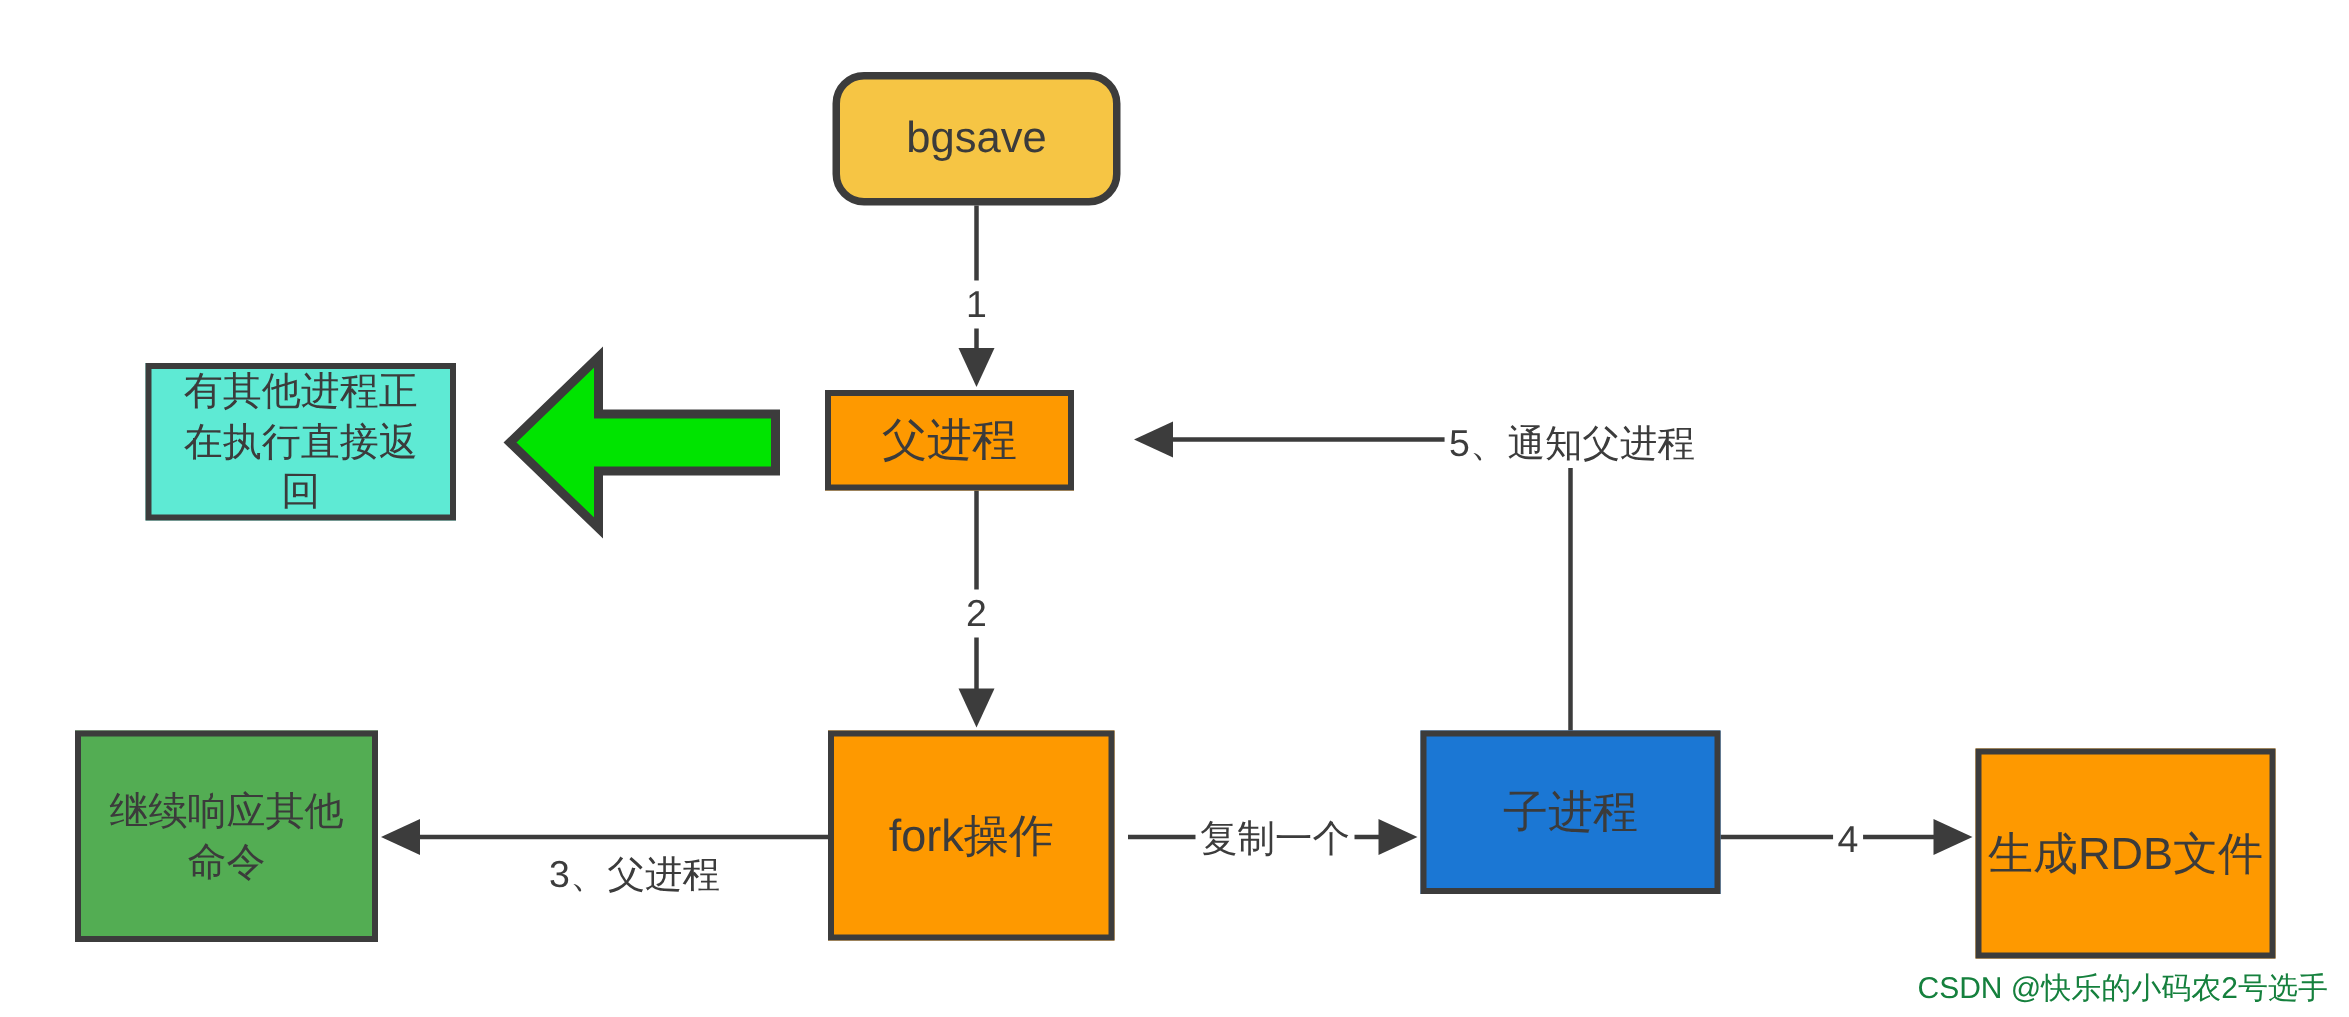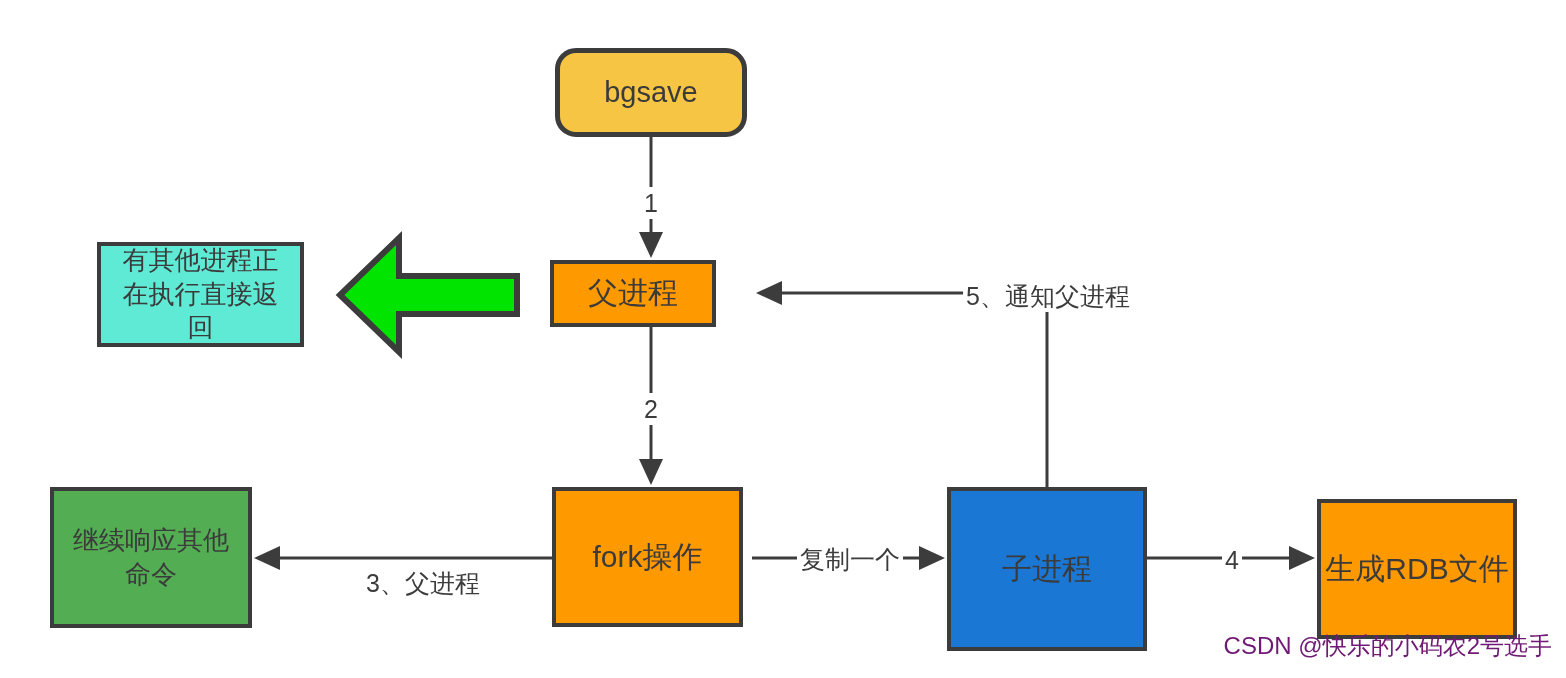--- a/index.html
+++ b/index.html
@@ -64,21 +64,21 @@
   #node-green {
     left: 50px; top: 487px;
     width: 202px; height: 141px;
     background: #53ad53;
     font-size: 26px;
     line-height: 1.3;
   }
   #node-green .inner { width: 175px; }
   #node-child {
     left: 947px; top: 487px;
-    width: 200px; height: 164px;
+    width: 200px; height: 109px;
     background: #1b77d4;
     text-align: right;
   }
   #node-rdb {
     left: 1317px; top: 487px;
     width: 200px; height: 140px;
     background: #fe9900;
     margin-top: 12px;
   }
   .edge-label {
@@ -88,23 +88,23 @@
     color: #3c3c3c;
     font-size: 25px;
     line-height: 1.2;
     padding: 1px 3px;
     white-space: nowrap;
     z-index: 3;
   }
   #watermark {
     position: absolute;
     right: 14px;
-    bottom: 16px;
-    color: #701a75;
-    font-size: 24px;
+    bottom: 6px;
+    color: #15803d;
+    font-size: 20px;
     z-index: 3;
   }
 </style>
 </head>
 <body>
 
 <div id="canvas">
 
   <svg id="wires" width="1566" height="678" viewBox="0 0 1566 678">
 

